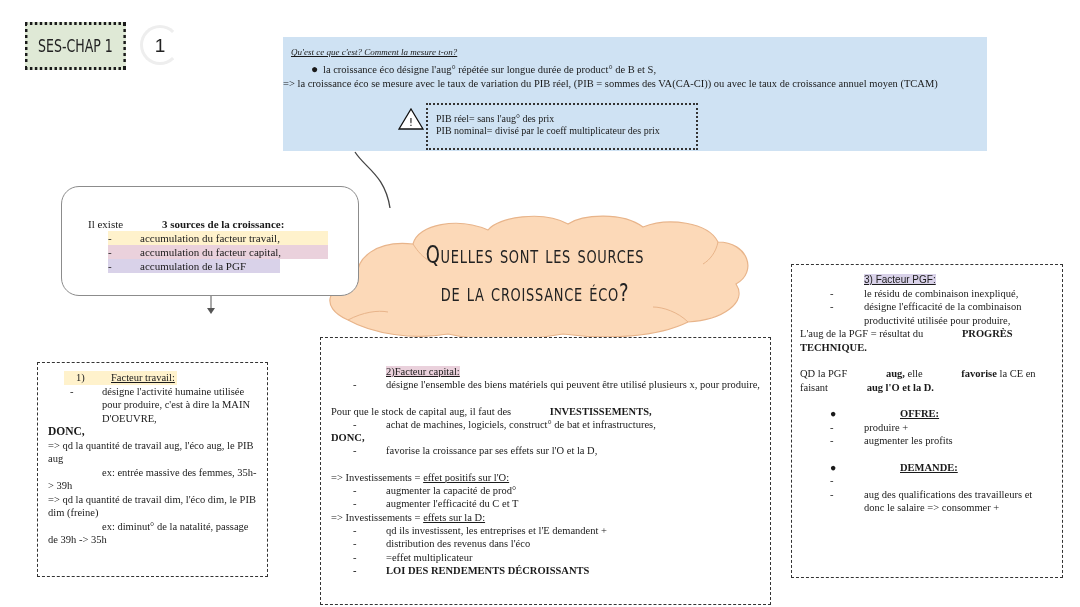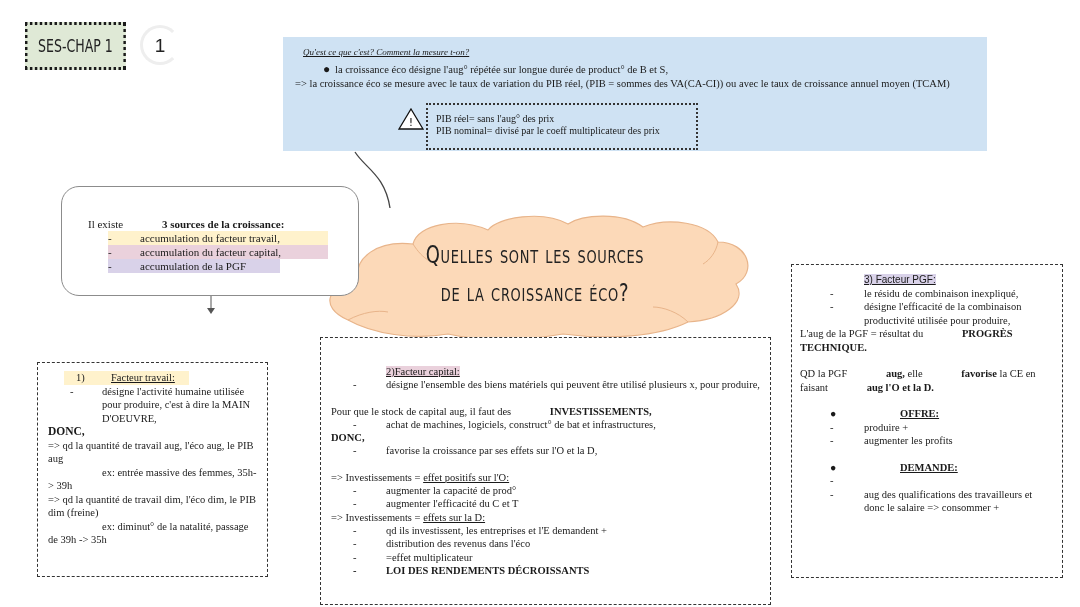--- a/index.html
+++ b/index.html
@@ -34,21 +34,21 @@
     left: 140px; top: 28px; width: 40px; height: 36px;
     display: flex; align-items: center; justify-content: center;
     font-family: "Liberation Sans", sans-serif; font-size: 19px; color: #222;
   }
 
   
   .def-box {
     left: 283px; top: 37px; width: 704px; height: 114px;
     background: #cfe2f3;
     box-sizing: border-box;
-    padding: 8px 12px;
+    padding: 8px 0;
     font-size: 10px; line-height: 14px;
     font-family: "Liberation Serif", serif;
   }
   .def-title { font-style: italic; text-decoration: underline; font-size: 9px; margin-left: 8px; }
   .def-bullet { display: flex; margin-top: 4px; font-size: 10.5px; }
   .def-bullet .dot { width: 40px; padding-left: 28px; box-sizing: border-box; font-size: 12px; line-height: 13px; }
   .def-line { font-size: 10.5px; }
   .warn-wrap { position: absolute; left: 115px; top: 71px; width: 40px; height: 28px; }
   .note-box {
     position: absolute; left: 143px; top: 66px; width: 272px; height: 47px;
@@ -170,21 +170,21 @@
   </div>
 </div>
 <svg class="abs arrow-down" width="12" height="20">
   <line x1="6" y1="0" x2="6" y2="13" stroke="#555" stroke-width="1"></line>
   <polygon points="2,12 10,12 6,18" fill="#555"></polygon>
 </svg>
 
 <div class="abs dashbox travail-box">
   <div class="row" style="margin-left:16px">
     <span class="hl-yellow" style="width:35px; padding-left:12px">1)</span>
-    <span class="hl-yellow u" style="padding-left:0px; padding-right:14px">Facteur travail:</span>
+    <span class="hl-yellow u" style="padding-left:0px; padding-right:2px">Facteur travail:</span>
   </div>
   <div class="row">
     <span class="dash-col" style="width:54px; padding-left:22px">-</span>
     <span>désigne l'activité humaine utilisée pour produire, c'est à dire la MAIN D'OEUVRE,</span>
   </div>
   <div style="font-weight:bold; font-size:11.5px">DONC,</div>
   <div>=&gt; qd la quantité de travail aug, l'éco aug, le PIB aug</div>
   <div style="text-indent:54px">ex: entrée massive des femmes, 35h-&gt; 39h</div>
   <div>=&gt; qd la quantité de travail dim, l'éco dim, le PIB dim (freine)</div>
   <div style="text-indent:54px">ex: diminut° de la natalité, passage de 39h -&gt; 35h</div>

